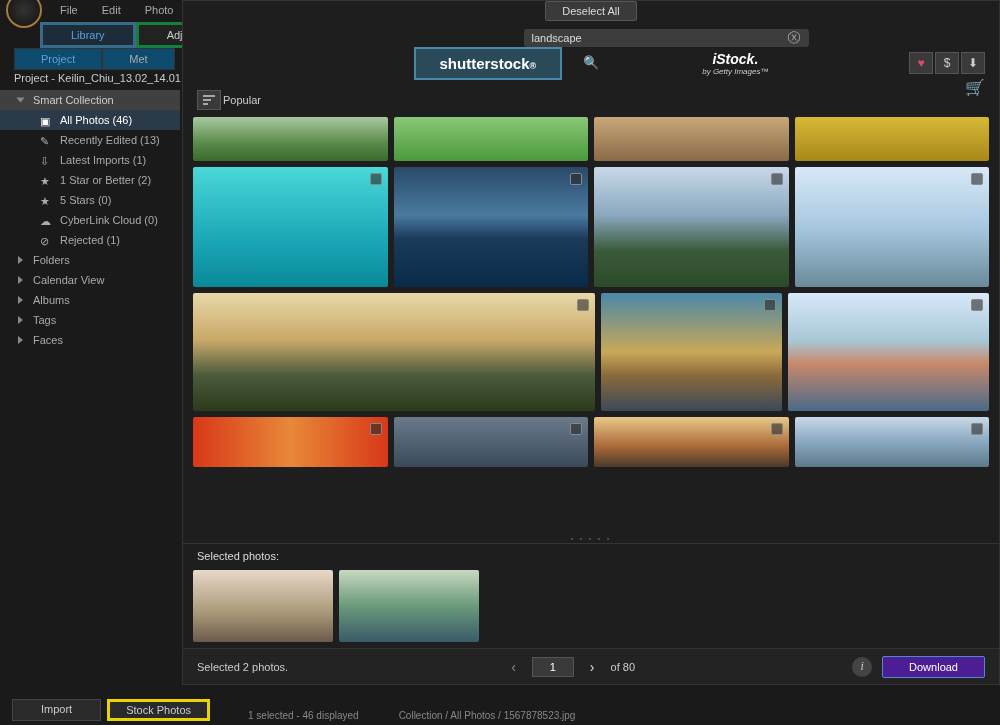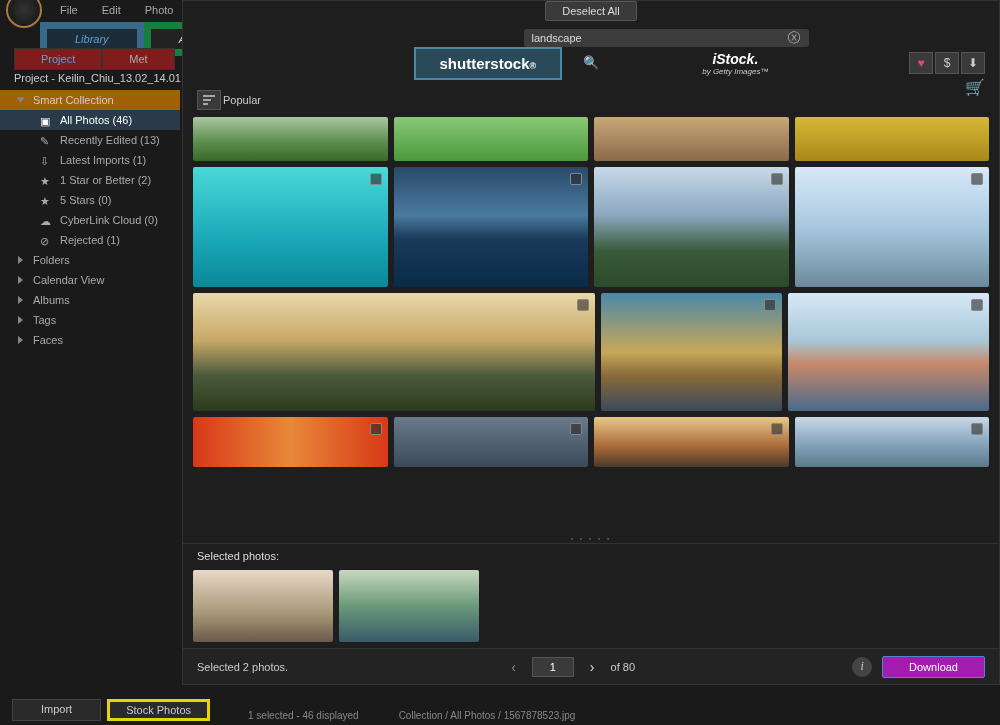--- a/index.html
+++ b/index.html
@@ -4,33 +4,33 @@
 <style>
   * { box-sizing: border-box; margin: 0; padding: 0; font-family: "Segoe UI", Arial, sans-serif; }
   body { background: #1a1a1a; color: #ccc; width: 1000px; height: 725px; overflow: hidden; position: relative; }
 
   
   .app-menubar { position: absolute; top: 0; left: 0; right: 0; height: 20px; background: #1a1a1a; display: flex; align-items: center; font-size: 11px; color: #aaa; }
   .app-logo { width: 36px; height: 36px; margin: 4px 6px; border: 2px solid #a87a3c; border-radius: 50%; background: radial-gradient(circle,#333,#111); position: relative; }
   .app-menubar span { padding: 3px 12px; cursor: default; }
 
   .top-tabs { position: absolute; top: 22px; left: 40px; display: flex; font-size: 11px; }
-  .top-tab { padding: 4px 28px; background: #222; border: 7px solid #15803d; color: #ccc; font-style: italic; }
+  .top-tab { padding: 4px 28px; background: #222; border: 3px solid #15803d; color: #ccc; }
   .top-tab.active { color: #5aa0d8; border-color: #3a6a8a; background: #1c2c38; }
 
   .sub-tabs { position: absolute; top: 48px; left: 14px; display: flex; font-size: 11px; }
-  .sub-tab { padding: 4px 26px; background: #7f1d1d; border: 1px solid #333; color: #aaa; }
+  .sub-tab { padding: 4px 26px; background: #0c4a6e; border: 1px solid #333; color: #aaa; }
   .sub-tab.active { color: #5aa0d8; }
 
   .project-name { position: absolute; top: 72px; left: 14px; font-size: 11px; color: #ccc; }
 
   
   .sidebar { position: absolute; top: 90px; left: 0; width: 180px; bottom: 30px; font-size: 11px; }
   .sidebar-item { padding: 4px 6px 4px 18px; display: flex; align-items: center; gap: 6px; color: #aaa; }
-  .sidebar-item.header { background: #a16207; color: #ccc; }
+  .sidebar-item.header { background: #404040; color: #ccc; }
   .sidebar-item.selected { background: #2a3a48; color: #fff; }
   .tri { display: inline-block; width: 0; height: 0; border-top: 4px solid transparent; border-bottom: 4px solid transparent; border-left: 5px solid #888; margin-right: 4px; }
   .tri.down { transform: rotate(90deg); }
   .icon-sm { width: 14px; height: 10px; display: inline-block; }
 
   .bottom-buttons { position: absolute; bottom: 4px; left: 12px; display: flex; gap: 6px; }
   .btn-bottom { font-size: 11px; padding: 3px 28px; background: #2a2a2a; border: 1px solid #444; color: #ccc; }
   .btn-bottom.highlight { border: 3px solid #e8d400; padding: 2px 16px; }
 
   .status-bar { position: absolute; bottom: 4px; left: 248px; font-size: 10px; color: #888; display: flex; gap: 40px; }
@@ -68,21 +68,21 @@
   .sel-strip { padding: 2px 10px 6px; display: flex; gap: 6px; }
   .sel-strip .thumb { height: 72px; }
 
   .divider-dots { text-align:center; color:#555; font-size:8px; letter-spacing:2px; }
 
   .footer { height: 36px; border-top: 1px solid #333; display: flex; align-items: center; padding: 0 14px; font-size: 11px; color: #ccc; background: #232323; }
   .pager { margin: 0 auto; display: flex; align-items: center; gap: 10px; }
   .page-input { width: 42px; height: 20px; background: #3a3a3a; border: 1px solid #555; text-align: center; color: #fff; font-size: 11px; }
   .chev { color: #888; font-size: 14px; padding: 0 6px; }
   .info-i { width: 20px; height: 20px; border-radius: 50%; background: #444; display: flex; align-items: center; justify-content: center; font-size: 12px; font-style: italic; color: #ccc; margin-right: 10px; font-family: serif; }
-  .download-btn { padding: 4px 26px; background: #a21caf; border: 1px solid #4a8ac8; color: #fff; font-size: 11px; border-radius: 2px; text-align: center; }
+  .download-btn { padding: 4px 26px; background: #4c1d95; border: 1px solid #4a8ac8; color: #fff; font-size: 11px; border-radius: 2px; text-align: center; }
 
   .thumb-row-behind { position:absolute; bottom: 42px; left: 248px; right: 4px; height: 36px; display:flex; gap:8px; opacity:0.3; }
   .thumb-row-behind div { flex:1; background:#333; border:1px solid #555; }
   .thumb-row-behind div.sel { border:2px solid #4aa0e0; }
 </style>
 </head>
 <body>
 
 <div class="app-menubar">
   <div class="app-logo"></div>

